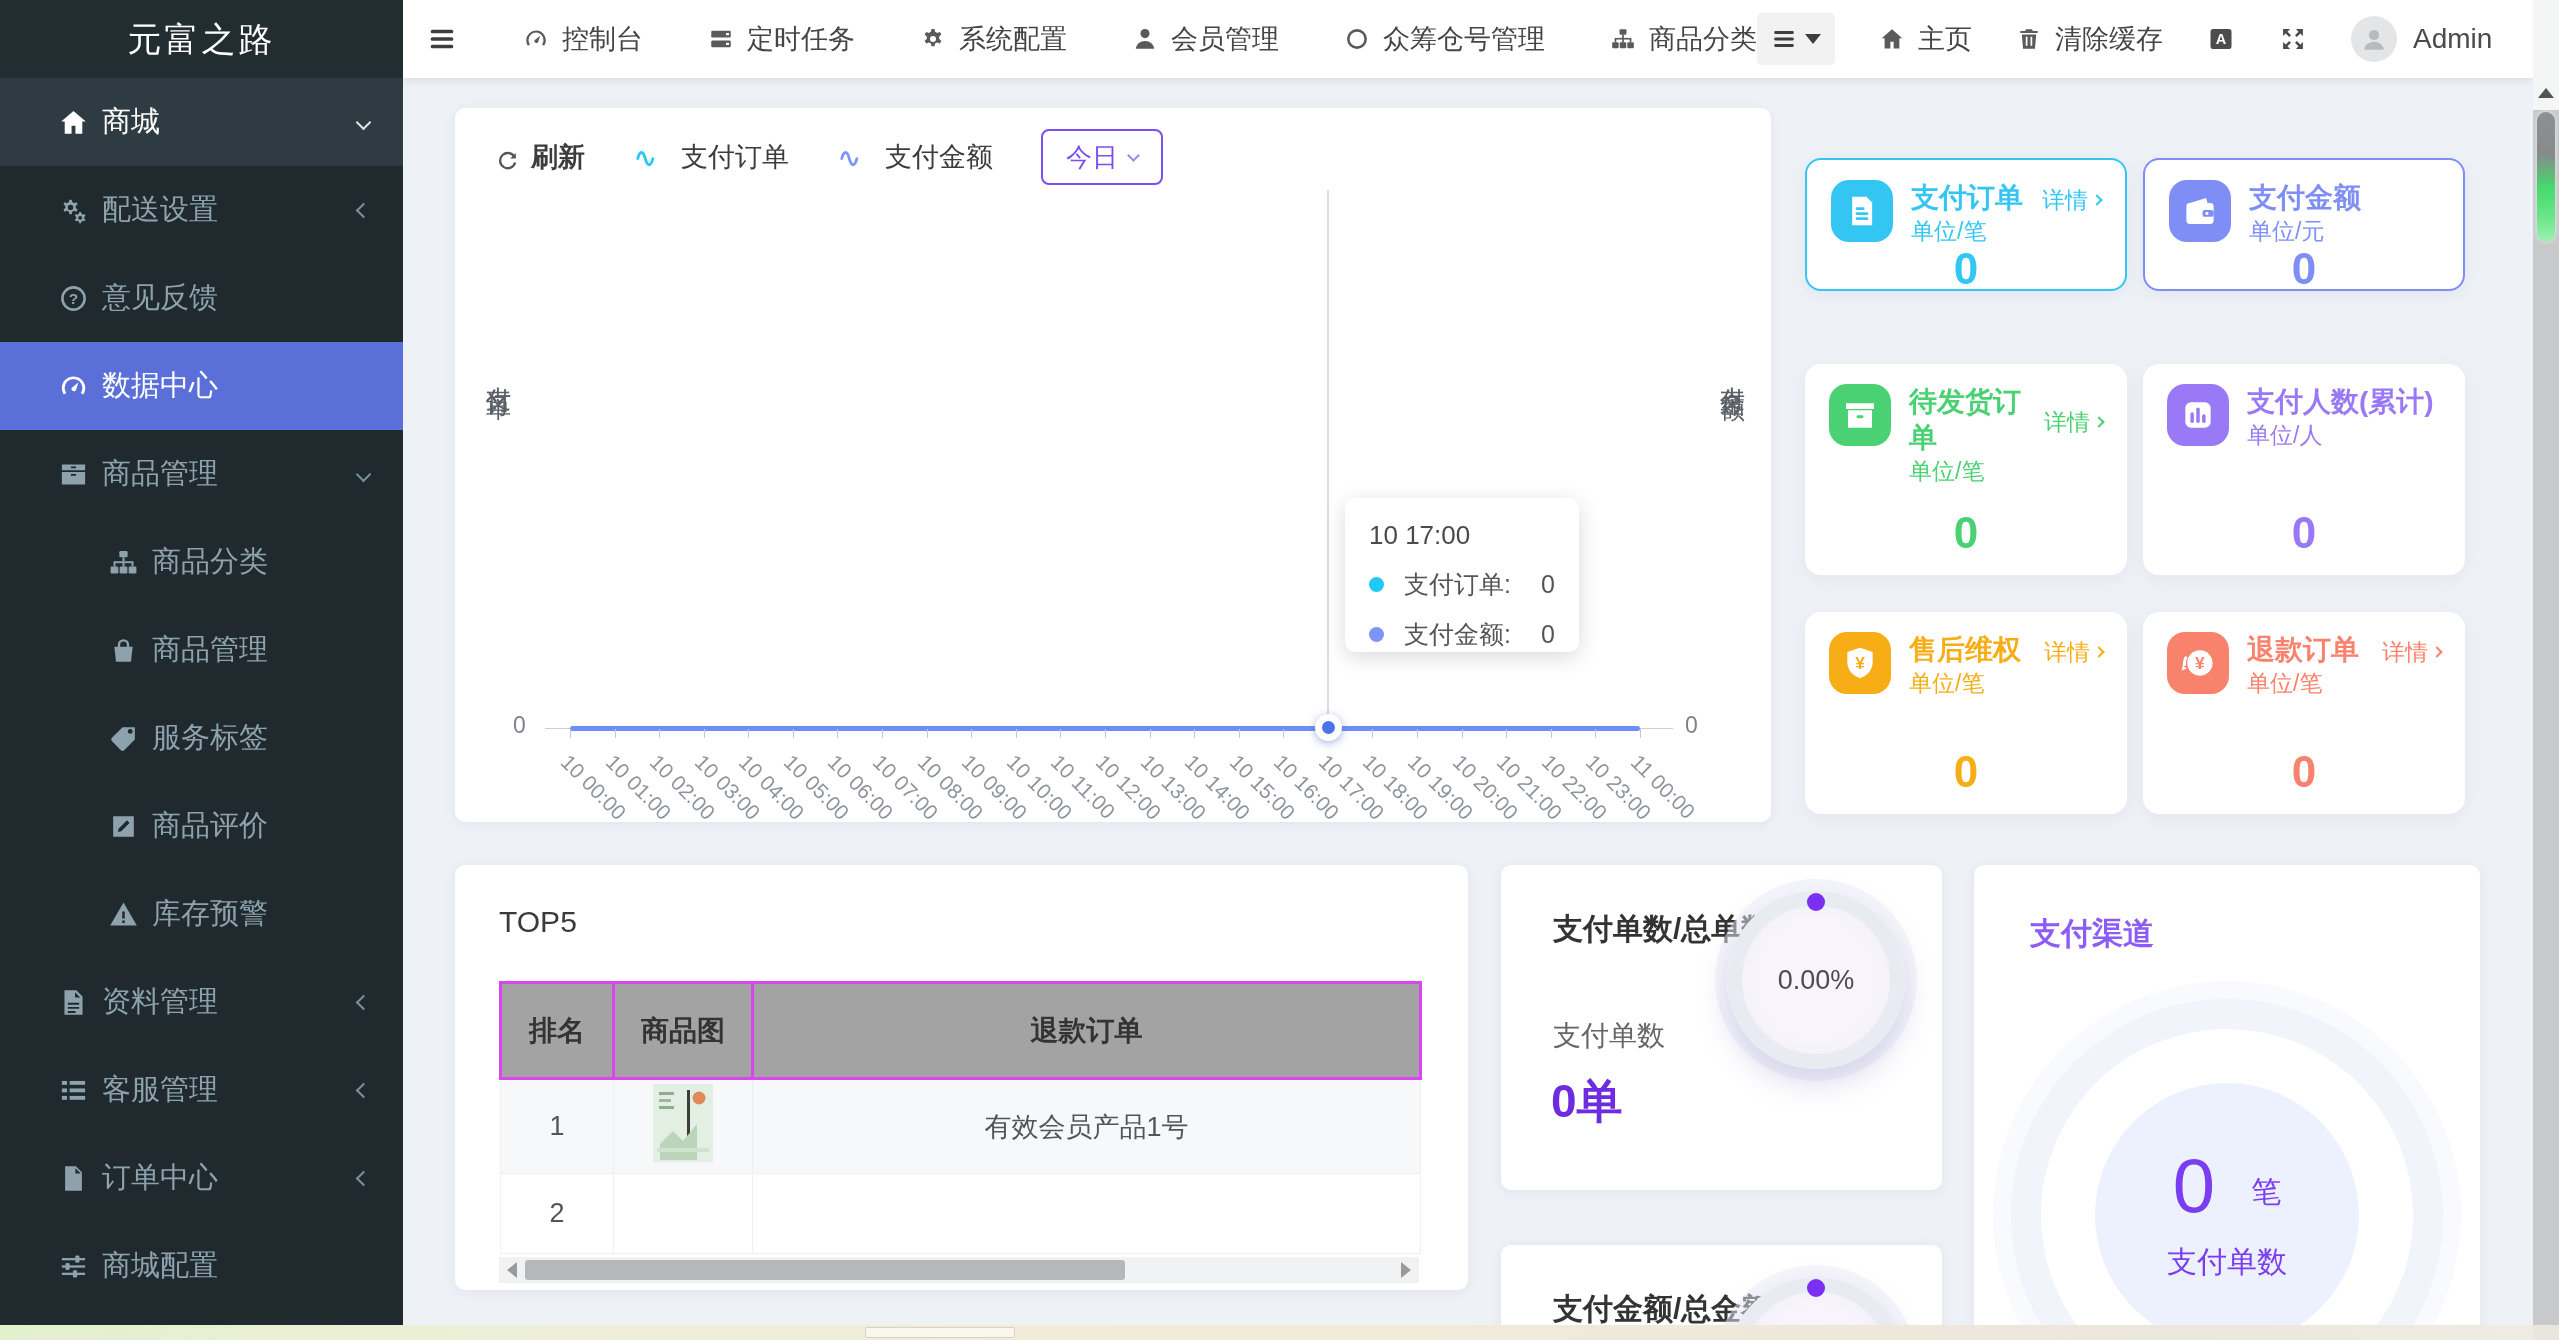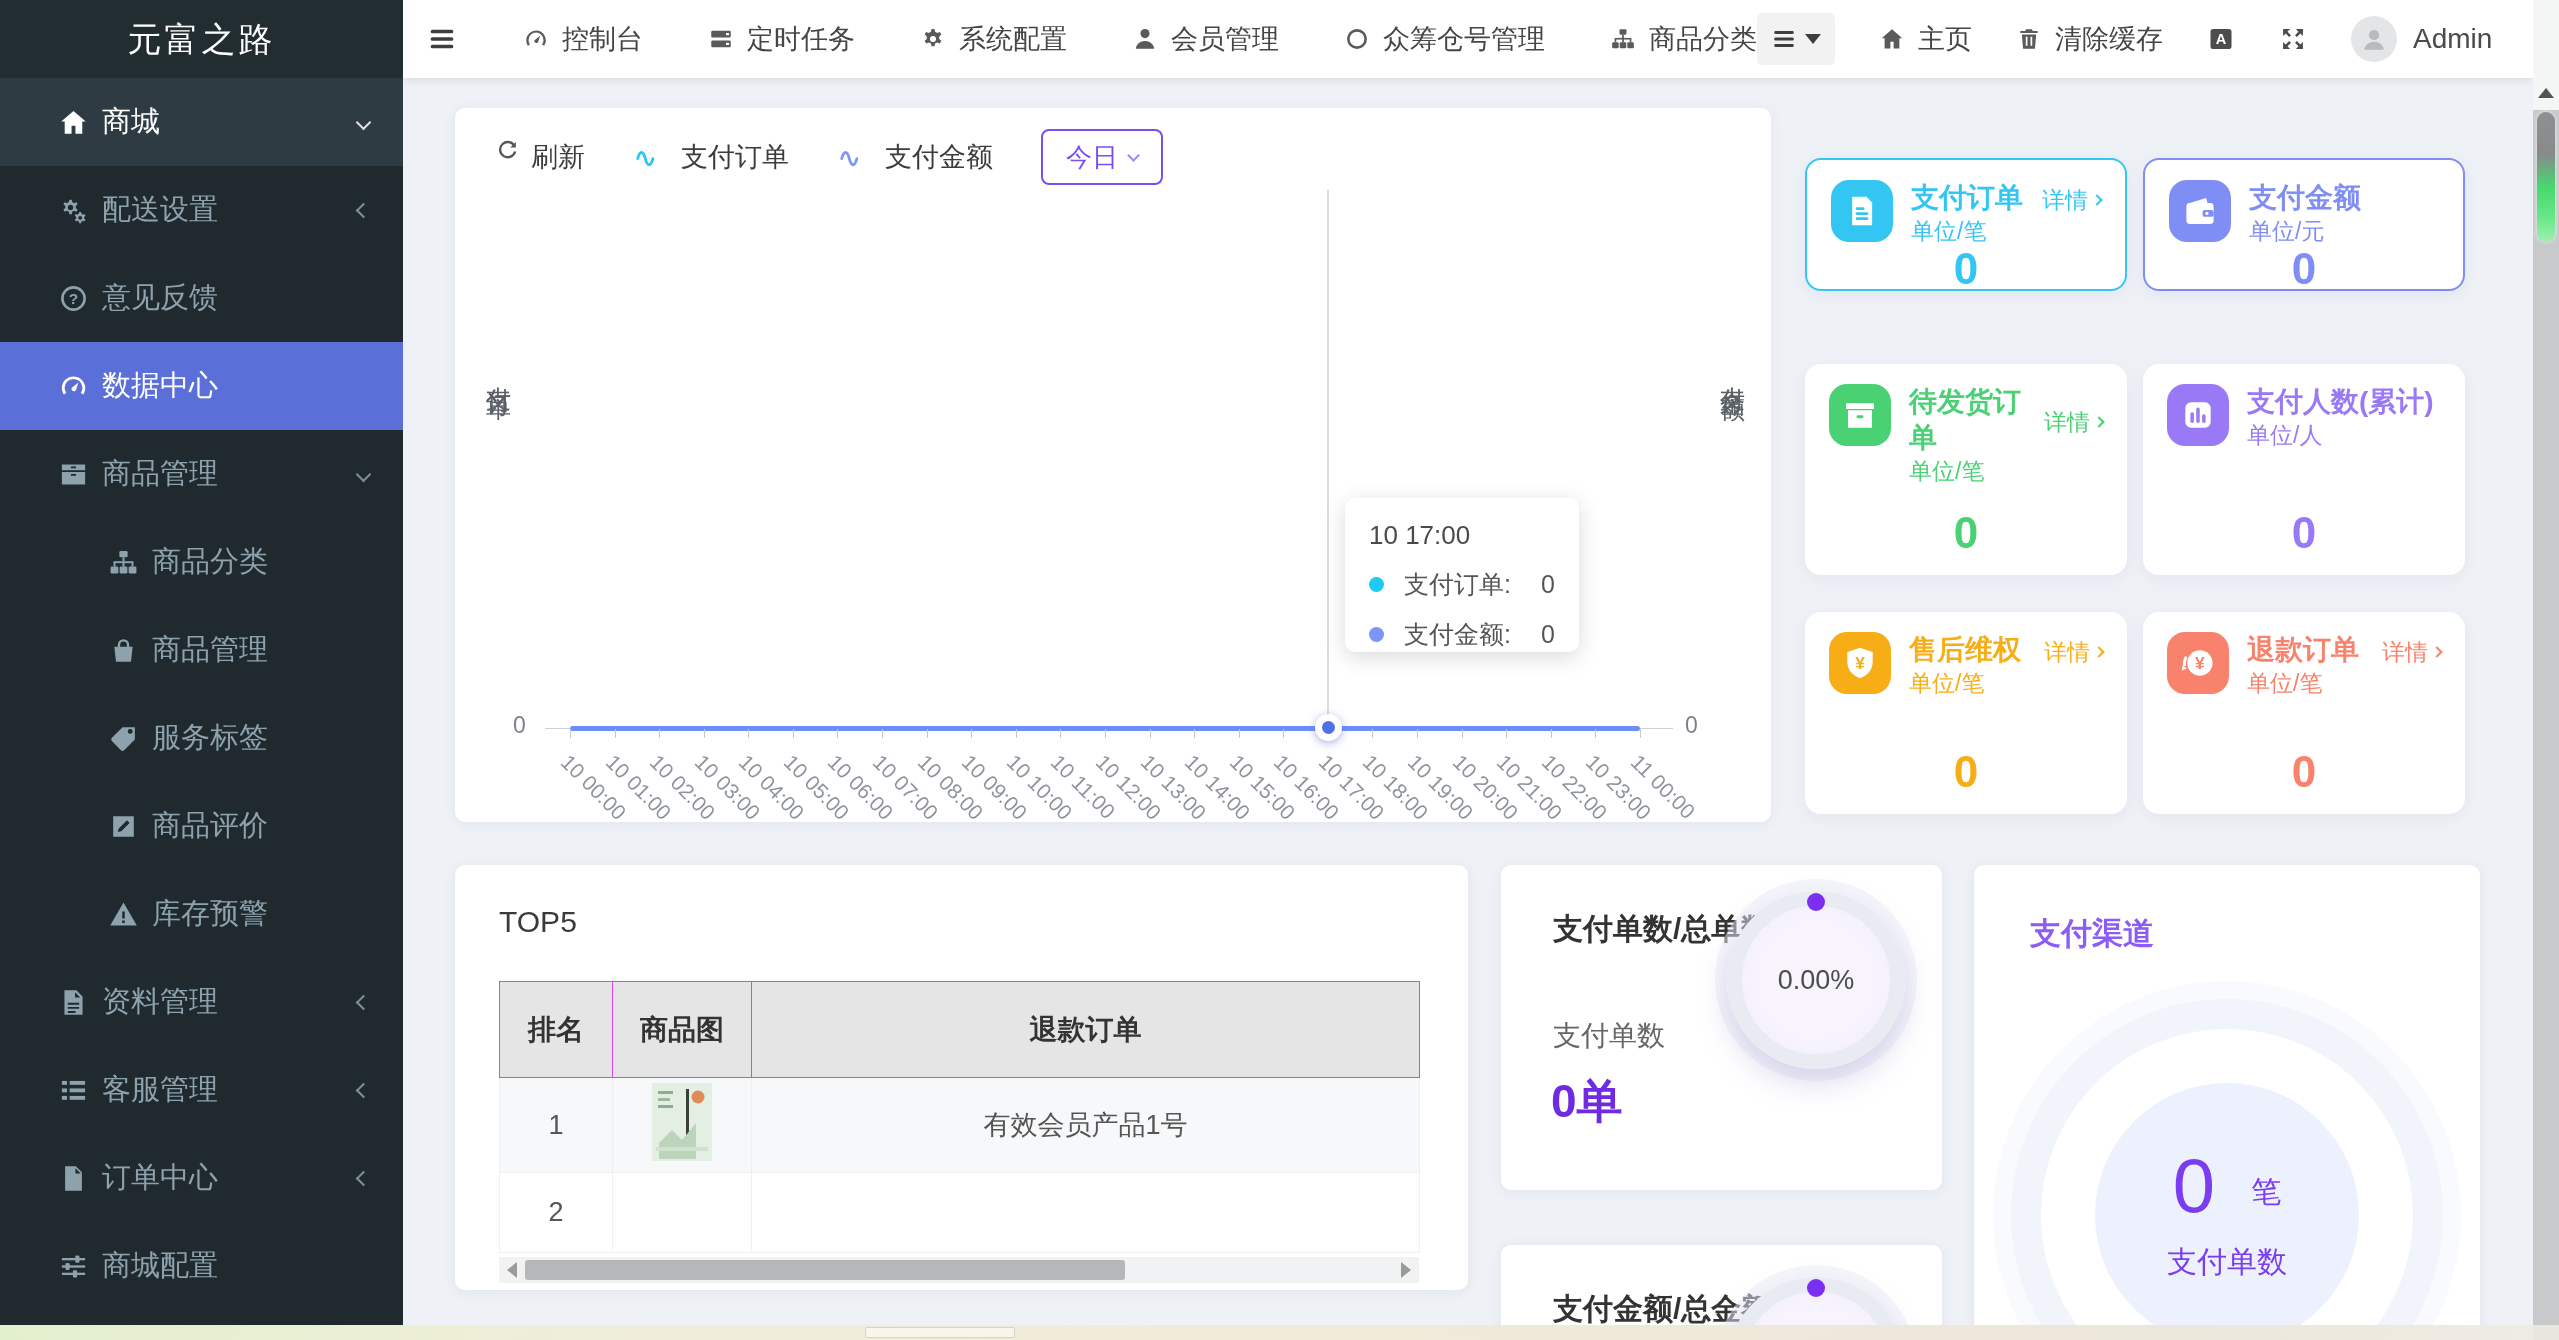--- a/index.html
+++ b/index.html
@@ -38,21 +38,21 @@
   .avatar { width:46px; height:46px; border-radius:50%; background:#e3e5e6; display:flex; align-items:center; justify-content:center; overflow:hidden; }
   .avatar svg { width:34px; height:34px; fill:#b6bbbe; }
 
   
   .content { position:absolute; left:403px; top:78px; width:2130px; height:1247px; background:#eef1f6; overflow:hidden; }
   .panel { position:absolute; background:#fff; border-radius:10px; box-shadow:0 2px 12px rgba(150,160,185,.14); }
 
   
   .chart-panel { left:52px; top:30px; width:1316px; height:714px; }
   .chart-head { position:absolute; left:40px; top:20px; right:40px; height:58px; display:flex; align-items:center; }
-  .ch-refresh { display:flex; align-items:flex-start; gap:11px; font-size:27px; color:#3c3c3c; cursor:pointer; }
+  .ch-refresh { display:flex; align-items:flex-end; gap:11px; font-size:27px; color:#3c3c3c; cursor:pointer;font-weight:bold; }
   .ch-refresh .icon { font-size:25px; color:#555; }
   .legend { display:flex; gap:42px; margin-left:42px; }
   .lg-item { display:flex; align-items:center; gap:12px; font-size:27px; color:#3c3c3c; cursor:pointer; }
   .lg-item svg { width:42px; height:26px; }
   .today-btn { margin-left:48px; width:122px; height:56px; border:2px solid #7a4ff2; border-radius:8px; background:#fff; color:#7a4ff2; font-size:26px; display:flex; align-items:center; justify-content:center; gap:11px; cursor:pointer; font-family:inherit; }
   .today-btn .chev { width:9px; height:9px; border-width:0 2px 2px 0; color:#9b8aec; margin-top:-4px; }
   .date-box { margin-left:22px; width:536px; height:56px; border:1px solid #d6dae1; border-radius:6px; display:flex; align-items:center; justify-content:center; gap:26px; font-size:26px; color:#5c6067; background:#fff; }
   .yname { position:absolute; writing-mode:vertical-rl; font-size:25px; color:#5b6067; letter-spacing:3px; top:258px; }
   .yname.left { left:28px; } .yname.right { left:1262px; }
   .axis-line { position:absolute; left:90px; top:620px; width:1128px; height:1px; background:#ccd0d6; }
@@ -82,21 +82,21 @@
   .sc-title { font-size:28px; font-weight:600; line-height:36px; }
   .sc-detail { font-size:23px; white-space:nowrap; display:flex; align-items:center; gap:5px; cursor:pointer; padding-top:4px; }
   .sc-detail .chev { width:8px; height:8px; border-width:0 2px 2px 0; }
   .sc-unit { font-size:23px; margin-top:8px; }
   .sc-value { margin-top:auto; text-align:center; font-size:44px; font-weight:700; color:var(--c); line-height:1; padding-bottom:6px; }
 
   
   .top5-panel { left:52px; top:787px; width:1013px; height:425px; }
   .top5-title { position:absolute; left:44px; top:40px; font-size:30px; color:#3a3a3a; }
   .t5-table { position:absolute; left:44px; top:116px; width:920px; border-collapse:collapse; table-layout:fixed; }
-  .t5-table th { height:96px; font-size:28px; color:#333; font-weight:700; border:1px solid #d946ef; background:#e5e5e5;font-family:Liberation Serif, serif; }
+  .t5-table th { height:96px; font-size:28px; color:#333; font-weight:700; border:3px solid #d946ef; background:#a3a3a3;font-family:Liberation Serif, serif; }
   .t5-table td { font-size:27px; color:#555; text-align:center; border:1px solid #f0f0f0; }
   .t5-table tr.odd td { background:#f7f8fa; }
   .t5-table td.c-rank { }
   .row1 td { height:95px; } .row2 td { height:80px; }
   .hscroll { position:absolute; left:44px; top:392px; width:920px; height:26px; background:#f1f2f3; display:flex; align-items:center; }
   .harr { width:0; height:0; border-top:8px solid transparent; border-bottom:8px solid transparent; margin:0 8px; }
   .harr.l { border-right:10px solid #9a9a9a; }
   .harr.r { border-left:10px solid #9a9a9a; margin-left:auto; }
   .hthumb { position:absolute; left:26px; width:600px; top:3px; height:20px; background:#b5b7b9; border-radius:3px; }
 

